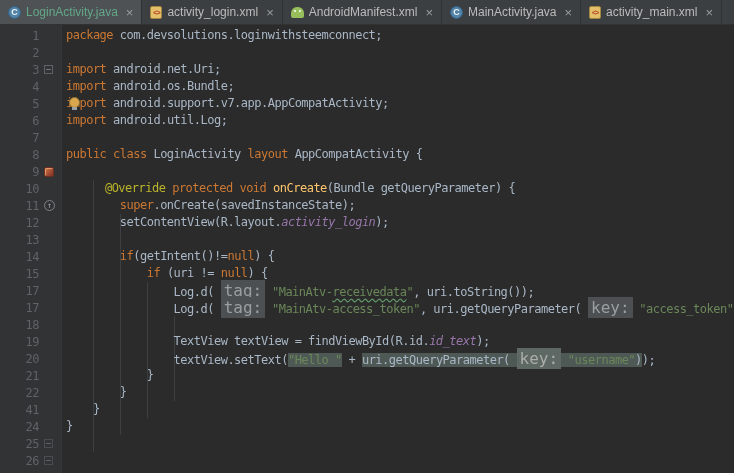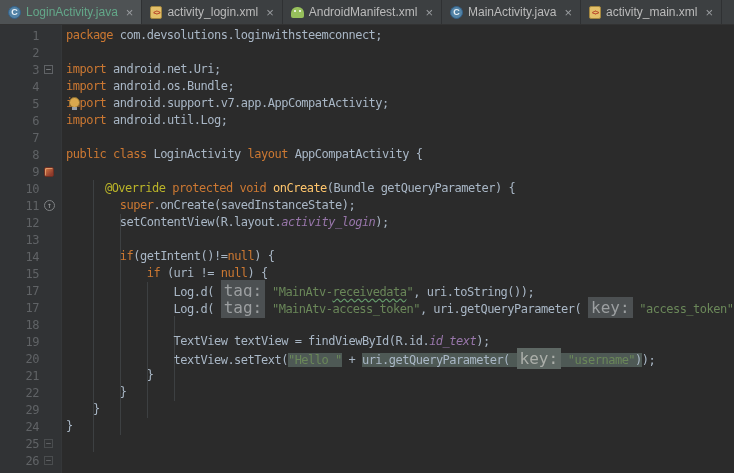--- a/index.html
+++ b/index.html
@@ -193,21 +193,21 @@
         </div>
         <div class="gutter-row">
           <span class="gutter-num">21</span>
           <span class="gutter-ico"></span>
         </div>
         <div class="gutter-row">
           <span class="gutter-num">22</span>
           <span class="gutter-ico"></span>
         </div>
         <div class="gutter-row">
-          <span class="gutter-num">29</span>
+          <span class="gutter-num">41</span>
           <span class="gutter-ico"></span>
         </div>
         <div class="gutter-row">
           <span class="gutter-num">24</span>
           <span class="gutter-ico"></span>
         </div>
         <div class="gutter-row">
           <span class="gutter-num">25</span>
           <span class="gutter-ico">
             <div class="gico-foldend">−</div>

